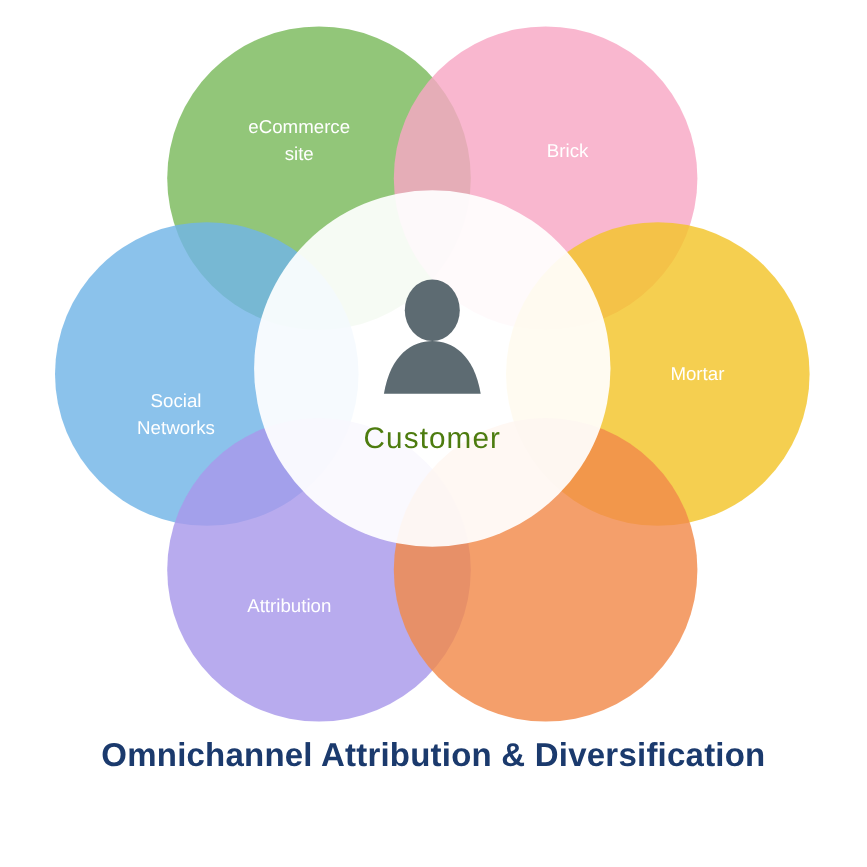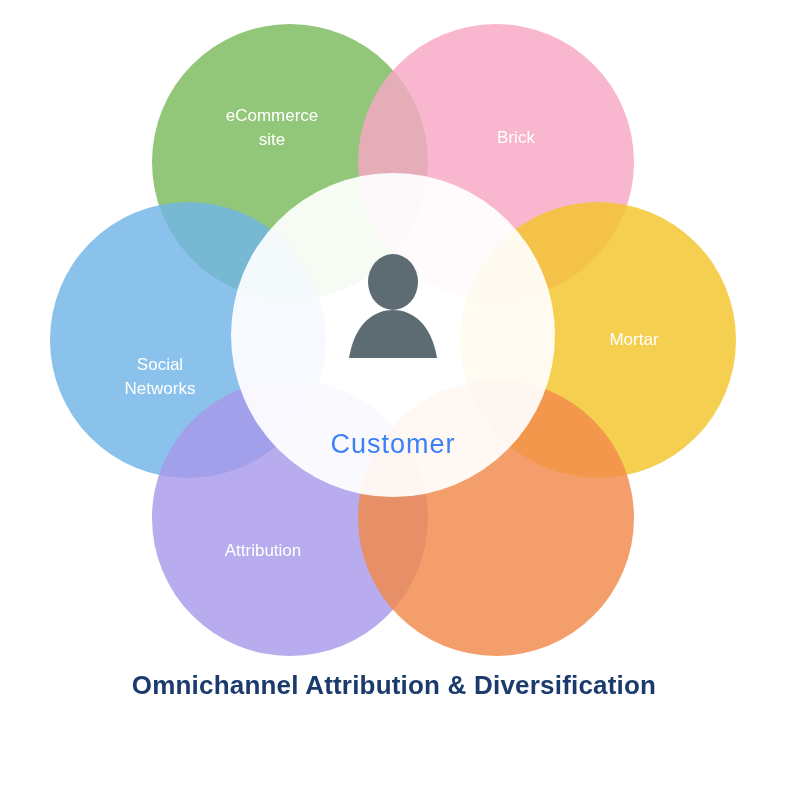--- a/index.html
+++ b/index.html
@@ -83,21 +83,21 @@
   .lbl-brick       { left: 521px; top: 542px; }
 
   
   .title {
     position: absolute;
     left: 0;
     right: 0;
     top: 670px;
     margin: 0;
     text-align: center;
-    font-size: 26px;
+    font-size: 30px;
     font-weight: 700;
     letter-spacing: 0.2px;
   }
 </style>
 </head>
 <body>
 
 <div class="canvas">
 
   <div class="petal petal-ecommerce" style="background-color: rgb(122, 186, 92);"></div>
@@ -107,21 +107,21 @@
   <div class="petal petal-influencers" style="background-color: rgb(168, 152, 234);"></div>
   <div class="petal petal-brick" style="background-color: rgb(241, 138, 74);"></div>
 
   <div class="center-circle">
     <div class="customer-icon-wrap" style="color: rgb(93, 107, 114);">
       <svg viewBox="0 0 112 110" fill="currentColor" aria-hidden="true">
         <ellipse cx="56" cy="30" rx="25" ry="28"></ellipse>
         <path d="M56 58 C 38 58 18 70 12 106 L 100 106 C 94 70 74 58 56 58 Z"></path>
       </svg>
     </div>
-    <div class="customer-label" style="color: #3b82f6; margin-top: 46px;">Customer</div>
+    <div class="customer-label" style="color: #4d7c0f;">Customer</div>
   </div>
 
   <div class="petal-label lbl-ecommerce">eCommerce
 site</div>
   <div class="petal-label lbl-mobile">Brick</div>
   <div class="petal-label lbl-social">Social
 Networks</div>
   <div class="petal-label lbl-search">Mortar</div>
   <div class="petal-label lbl-influencers">Attribution</div>
 

